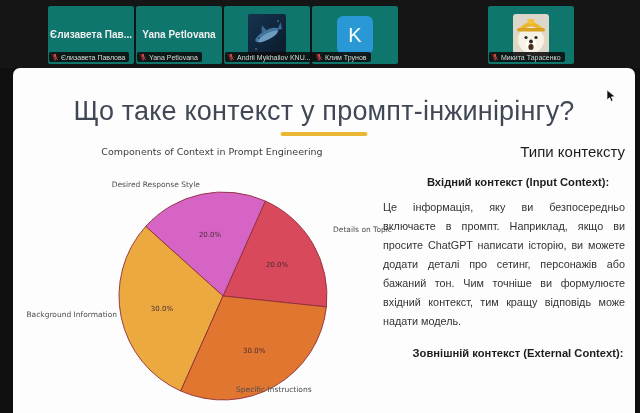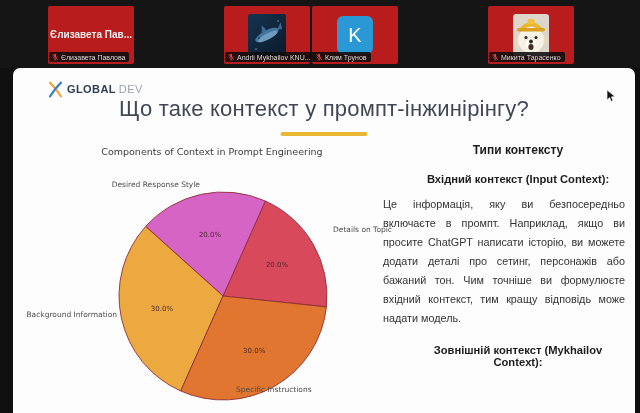--- a/index.html
+++ b/index.html
@@ -1,44 +1,44 @@
 <!DOCTYPE html>
 <html><head>
 <meta charset="utf-8">
 <style>
   html,body{margin:0;padding:0;background:#000;}
   .screen{position:relative;width:640px;height:413px;background:#101010;overflow:hidden;
           font-family:"Liberation Sans",sans-serif;}
   
   .topbar{position:absolute;left:0;top:0;width:640px;height:68px;background:#151515;}
-  .tile{position:absolute;top:6px;width:86px;height:58px;background:#b91c1c;border-radius:2px;}
+  .tile{position:absolute;top:6px;width:86px;height:58px;background:#0f766e;border-radius:2px;}
   .bigname{position:absolute;left:0;right:0;top:50%;transform:translateY(-58%);
            text-align:center;color:#efefef;font-size:10px;font-weight:700;white-space:nowrap;}
   .plate{position:absolute;left:1px;bottom:2px;display:flex;align-items:center;gap:2px;
          background:rgba(12,12,12,.88);border-radius:2px;padding:1px 4px 1px 2px;
          color:#d9d9d9;font-size:7px;white-space:nowrap;z-index:3;}
   .plate svg{flex:0 0 auto;}
   .avatar{position:absolute;left:50%;top:50%;transform:translate(-50%,-50%);display:block;}
   .ktile{position:absolute;left:50%;top:50%;transform:translate(-50%,-50%);
          width:36px;height:38px;background:#2b98d6;border-radius:6px;
          display:flex;align-items:center;justify-content:center;
          color:#fff;font-size:20px;font-weight:500;}
   
   .slide{position:absolute;left:13px;top:68px;width:622px;height:345px;background:#fdfdfd;
          border-radius:7px 7px 0 0;}
   .logo{position:absolute;left:34px;top:11px;display:flex;align-items:center;gap:3px;}
   .logo .lb{font-size:11px;font-weight:700;color:#2e3d4f;letter-spacing:.4px;}
   .logo .ll{font-size:11px;font-weight:400;color:#98a3ad;letter-spacing:.4px;}
   .slide-title{position:absolute;left:0;right:0;top:28px;text-align:center;
-               font-size:22px;font-weight:500;color:#414855;letter-spacing:.2px;}
+               font-size:27px;font-weight:500;color:#414855;letter-spacing:.2px;}
   .title-underline{position:absolute;left:50%;top:64px;transform:translateX(-50%);
                    width:87px;height:3.5px;border-radius:2px;}
   #chart{position:absolute;left:0;top:0;width:622px;height:345px;pointer-events:none;}
   .rightcol{position:absolute;left:370px;top:75px;width:242px;color:#333;}
-  .rightcol .h1{font-size:12px;font-weight:700;color:#1d1d1d;text-align:center;
+  .rightcol .h1{font-size:15px;font-weight:400;color:#1d1d1d;text-align:right;
                 padding-left:28px;margin:0 0 16px 0;}
   .rightcol .h2{font-size:11.2px;font-weight:700;color:#1d1d1d;text-align:center;
                 padding-left:28px;margin:16px 0 10px 0;}
   .rightcol p{font-size:10.8px;line-height:19px;text-align:justify;margin:0 0 14px 0;}
   .cursor{position:absolute;left:606px;top:89px;z-index:9;}
 </style>
 </head>
 <body>
 
 <div class="screen">
@@ -50,20 +50,31 @@
       <div class="plate">
         <svg width="8" height="8" viewBox="0 0 10 10">
             <rect x="3.9" y="0.8" width="2.4" height="4.6" rx="1.2" fill="#e04545"></rect>
             <path d="M2.7 4.4a2.4 2.4 0 0 0 4.8 0M5.1 6.8v1.6M3.7 8.6h2.8" stroke="#e04545" stroke-width="0.9" fill="none"></path>
             <path d="M1.6 1.4 8.6 8.6" stroke="#e04545" stroke-width="1"></path>
           </svg>
         <span>Єлизавета Павлова</span>
       </div>
     </div>
 
+    <div class="tile" style="left:136px">
+      <div class="bigname">Yana Petlovana</div>
+      <div class="plate">
+        <svg width="8" height="8" viewBox="0 0 10 10">
+            <rect x="3.9" y="0.8" width="2.4" height="4.6" rx="1.2" fill="#e04545"></rect>
+            <path d="M2.7 4.4a2.4 2.4 0 0 0 4.8 0M5.1 6.8v1.6M3.7 8.6h2.8" stroke="#e04545" stroke-width="0.9" fill="none"></path>
+            <path d="M1.6 1.4 8.6 8.6" stroke="#e04545" stroke-width="1"></path>
+          </svg>
+        <span>Yana Petlovana</span>
+      </div>
+    </div>
 
     <div class="tile" style="left:224px">
       <svg class="avatar" width="38" height="42" viewBox="0 0 38 42">
         <rect width="38" height="42" rx="3" fill="#0f2133"></rect>
         <rect width="38" height="42" rx="3" fill="url(#shg)"></rect>
         <defs>
             <linearGradient id="shg" x1="0" y1="0" x2="1" y2="1">
               <stop offset="0" stop-color="#16344f"></stop>
               <stop offset="1" stop-color="#0a1a2b"></stop>
             </linearGradient>
@@ -122,28 +133,20 @@
             <path d="M2.7 4.4a2.4 2.4 0 0 0 4.8 0M5.1 6.8v1.6M3.7 8.6h2.8" stroke="#e04545" stroke-width="0.9" fill="none"></path>
             <path d="M1.6 1.4 8.6 8.6" stroke="#e04545" stroke-width="1"></path>
           </svg>
         <span>Микита Тарасенко</span>
       </div>
     </div>
   </div>
 
   <div class="slide">
 
-    <div class="logo">
-      <svg width="17" height="20" viewBox="0 0 18 22">
-        <path d="M3 4 C 8 9, 11 13, 15 19" stroke="#f0a93c" stroke-width="2.4" stroke-linecap="round" fill="none"></path>
-        <path d="M15 4 C 10 9, 7 13, 3 19" stroke="#3e7fc1" stroke-width="2.4" stroke-linecap="round" fill="none"></path>
-      </svg>
-      <span class="lb">GLOBAL</span>
-        <span class="ll">DEV</span>
-    </div>
 
     <div class="slide-title">Що таке контекст у промпт-інжинірінгу?</div>
     <div class="title-underline" style="background: rgb(233, 183, 51);"></div>
 
     <svg id="chart" viewBox="0 0 622 345">
         <text x="199" y="87" font-size="9.5" fill="#3c3c3c" text-anchor="middle" font-family="&quot;DejaVu Sans&quot;,sans-serif">Components of Context in Prompt Engineering</text>
         <path d="M 210 228 L 313.4 238.9 A 104 104 0 0 0 252.3 133.0 Z" fill="#d9495c" stroke="#8f2f3a" stroke-width="0.9" stroke-linejoin="round"></path>
         <text x="264.03998519614896" y="199.3" font-size="7" fill="#4b2a33" text-anchor="middle" font-family="&quot;DejaVu Sans&quot;,sans-serif">20.0%</text>
         <text x="320" y="164" font-size="7.5" fill="#4d4d4d" text-anchor="start" font-family="&quot;DejaVu Sans&quot;,sans-serif">Details on Topic</text>
         <path d="M 210 228 L 252.3 133.0 A 104 104 0 0 0 132.7 158.4 Z" fill="#d664c4" stroke="#8f2f3a" stroke-width="0.9" stroke-linejoin="round"></path>
@@ -154,20 +157,20 @@
         <text x="104" y="249" font-size="7.5" fill="#4d4d4d" text-anchor="end" font-family="&quot;DejaVu Sans&quot;,sans-serif">Background Information</text>
         <path d="M 210 228 L 167.7 323.0 A 104 104 0 0 0 313.4 238.9 Z" fill="#e0762f" stroke="#8f2f3a" stroke-width="0.9" stroke-linejoin="round"></path>
         <text x="241.20000000000002" y="284.53998519614896" font-size="7" fill="#4b2a33" text-anchor="middle" font-family="&quot;DejaVu Sans&quot;,sans-serif">30.0%</text>
         <text x="223" y="324" font-size="7.5" fill="#4d4d4d" text-anchor="start" font-family="&quot;DejaVu Sans&quot;,sans-serif">Specific Instructions</text>
       </svg>
 
     <div class="rightcol">
       <div class="h1">Типи контексту</div>
       <div class="h2">Вхідний контекст (Input Context):</div>
       <p>Це інформація, яку ви безпосередньо включаєте в промпт. Наприклад, якщо ви просите ChatGPT написати історію, ви можете додати деталі про сетинг, персонажів або бажаний тон. Чим точніше ви формулюєте вхідний контекст, тим кращу відповідь може надати модель.</p>
-      <div class="h2">Зовнішній контекст (Mykhailov Context):</div>
+      <div class="h2">Зовнішній контекст (External Context):</div>
     </div>
   </div>
 
   <svg class="cursor" width="10" height="14" viewBox="0 0 10 14">
     <path d="M1 1 L1 11 L3.6 8.6 L5.2 12.4 L7 11.6 L5.4 7.9 L9 7.6 Z" fill="#111" stroke="#f5f5f5" stroke-width="0.7"></path>
   </svg>
 </div>
 
 </body></html>

